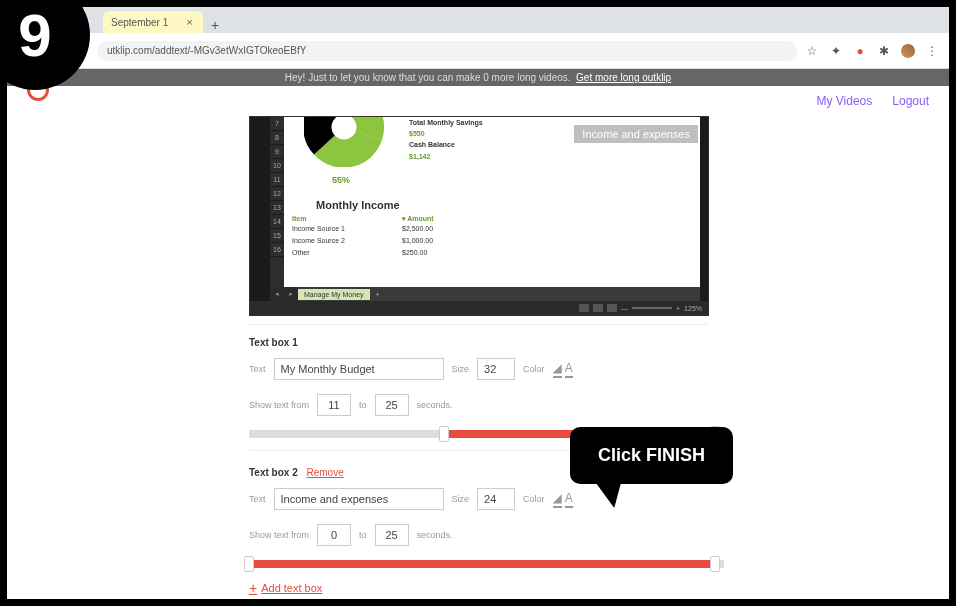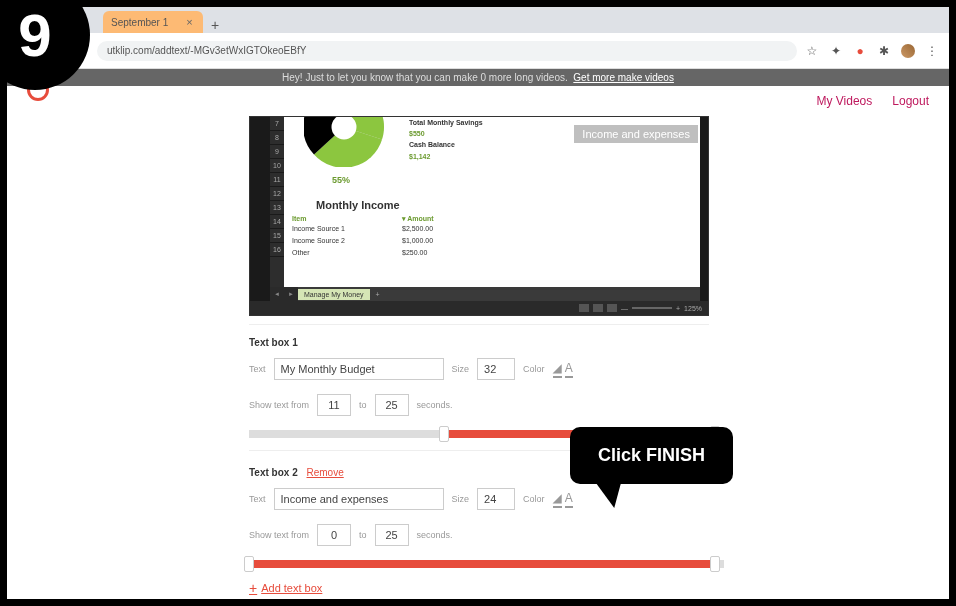--- a/index.html
+++ b/index.html
@@ -5,34 +5,34 @@
     * { margin: 0; padding: 0; box-sizing: border-box; }
     body { font-family: -apple-system, BlinkMacSystemFont, "Segoe UI", Arial, sans-serif; background: #fff; color: #444; }
     
     .frame { width: 956px; height: 606px; background: #000; position: relative; padding: 7px; }
     .inner { width: 100%; height: 100%; background: #fff; position: relative; overflow: hidden; }
     
     .step-badge { position: absolute; top: -20px; left: -20px; width: 110px; height: 110px; border-radius: 50%; background: #000; color: #fff; display: flex; align-items: center; justify-content: center; font-size: 60px; font-weight: bold; z-index: 100; }
     
     
     .browser-tabs { height: 26px; background: #dee1e6; display: flex; align-items: flex-end; padding-left: 96px; }
-    .tab { background: #fdba74; height: 22px; padding: 3px 8px; border-radius: 6px 6px 0 0; display: flex; align-items: center; gap: 18px; font-size: 10px; color: #555; min-width: 100px; }
+    .tab { background: #fef9c3; height: 22px; padding: 3px 8px; border-radius: 6px 6px 0 0; display: flex; align-items: center; gap: 18px; font-size: 10px; color: #555; min-width: 100px; }
     .tab-close { font-size: 11px; color: #666; }
     .new-tab { padding: 0 8px; font-size: 14px; color: #555; }
     
     .addr-bar { height: 36px; background: #fff; border-bottom: 1px solid #ddd; display: flex; align-items: center; padding: 0 10px; gap: 8px; }
     .addr-input { flex: 1; height: 20px; background: #f1f3f4; border-radius: 10px; font-size: 10px; color: #555; padding: 0 10px; display: flex; align-items: center; margin-left: 80px; }
     .addr-icons { display: flex; gap: 10px; align-items: center; font-size: 12px; color: #555; }
     .addr-icons span { width: 14px; height: 14px; display: inline-flex; align-items: center; justify-content: center; }
     .avatar { width: 14px; height: 14px; border-radius: 50%; background: linear-gradient(45deg,#c96,#963); }
     
     .banner { background: #666; color: #ddd; font-size: 10px; text-align: center; padding: 3px 0; }
     .banner a { color: #fff; text-decoration: underline; }
     
-    .app-header { height: 30px; display: flex; align-items: center; justify-content: flex-end; padding: 0 20px; gap: 20px; font-size: 12px; color: #be185d; }
+    .app-header { height: 30px; display: flex; align-items: center; justify-content: flex-end; padding: 0 20px; gap: 20px; font-size: 12px; color: #8b5cf6; }
     .logo { position: absolute; left: 20px; top: 68px; width: 70px; height: 30px; display: flex; align-items: center; }
     .logo-circle { width: 22px; height: 22px; border: 3px solid #e74c3c; border-radius: 50%; margin-right: 4px; }
     
     
     .content { padding: 0 0 0 0; position: relative; }
     
     
     .video-area { width: 460px; margin-left: 242px; position: relative; }
     .video-frame { width: 100%; height: 200px; background: #1a1a1a; position: relative; overflow: hidden; border: 1px solid #333; }
     .video-content { position: absolute; left: 20px; right: 8px; top: 0; bottom: 28px; background: #fff; display: flex; }
@@ -119,21 +119,21 @@
         <span>✦</span>
         <span style="color:#e74c3c">●</span>
         <span>✱</span>
         <span class="avatar"></span>
         <span>⋮</span>
       </div>
     </div>
 
     <div class="banner">
       <span>Hey! Just to let you know that you can make 0 more long videos.</span>&nbsp;
-      <a>Get more make videos</a>
+      <a>Get more long outklip</a>
     </div>
 
     <div class="logo">
       <div class="logo-circle"></div>
     </div>
     <div class="app-header">
       <span>My Videos</span>
       <span>Logout</span>
     </div>
 

